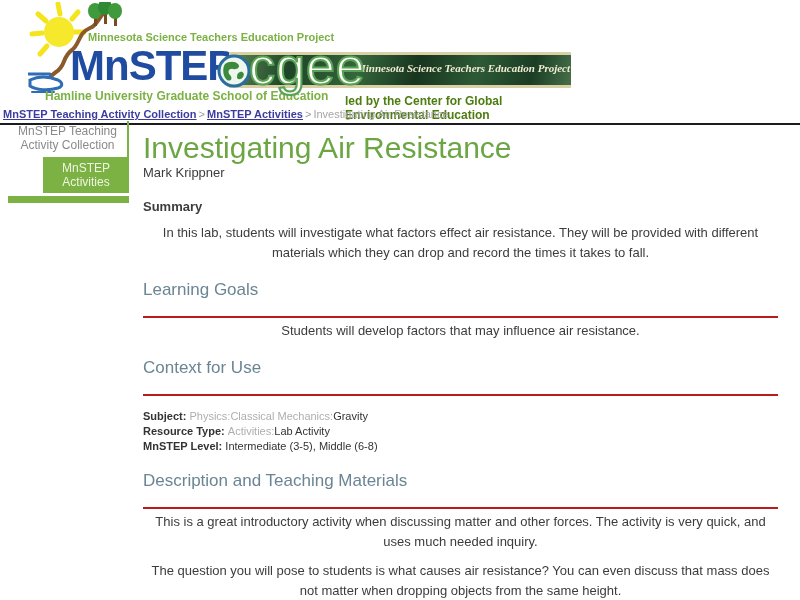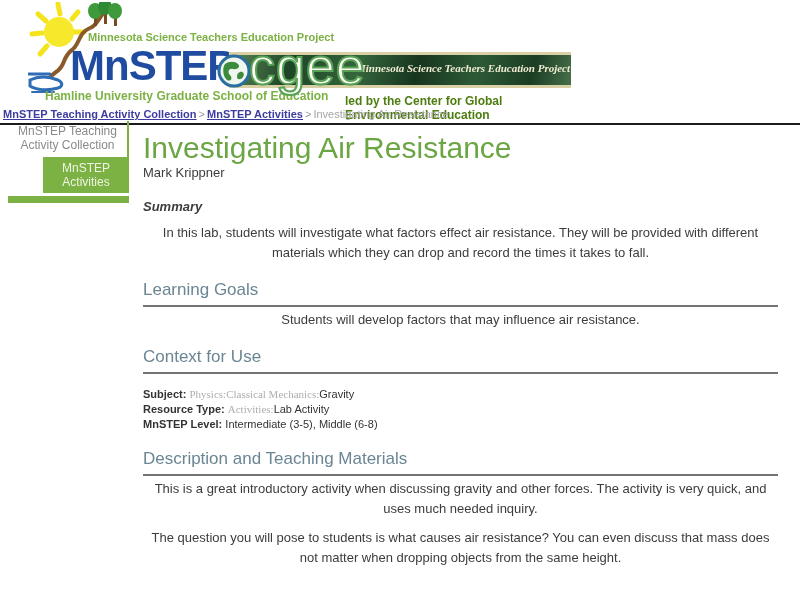--- a/index.html
+++ b/index.html
@@ -35,28 +35,28 @@
   .sidebar { position:absolute; left:8px; top:121px; width:121px; }
   .side-item-top { color:#8a8a8a; font-size:12px; line-height:14px; text-align:center;
                    padding:3px 4px 5px 4px; border-right:2px solid #7cb143; cursor:pointer; }
   .side-item-active { margin-left:35px; background:#7cb143; color:#eef5e2; font-size:12px;
                       text-align:center; padding:4px 2px; cursor:pointer; }
   .side-bar-strip { margin-top:3px; height:7px; background:#7cb143; }
   
   .main { position:absolute; left:143px; top:121px; width:635px; color:#3c3c3c; }
   .page-title { font-size:30px; font-weight:400; color:#6ca644; margin-top:10px; letter-spacing:0; }
   .author { font-size:13px; color:#3c3c3c; }
-  .summary-label { font-size:13px; font-weight:bold; margin-top:19px;font-style:italic; }
+  .summary-label { font-size:13px; font-weight:bold; margin-top:19px; }
   p.body-text { font-size:13px; line-height:20px; margin-top:9px;text-align:center; }
   h2.section-h { font-size:17px; font-weight:400; color:#6a8593; margin-top:17px;
-                 padding-bottom:5px; border-bottom:2px solid #737373; }
+                 padding-bottom:16px; border-bottom:2px solid #b91c1c; }
   h2.section-h + p.body-text { margin-top:3px; }
   .meta-block { margin-top:13px; font-size:11px; line-height:15px; }
   .meta-label { font-weight:bold; color:#333; }
-  .meta-muted { color:#aeaeae;font-family:Liberation Serif, serif; }
+  .meta-muted { color:#aeaeae; }
   .meta-value { color:#333; }
 </style>
 </head>
 <body>
 
 <div class="header">
 
   <svg class="logo-art" viewBox="0 0 100 92">
 
     <g stroke="#f3e41c" stroke-width="5" stroke-linecap="round">
@@ -132,16 +132,16 @@
     </div>
     <div>
       <span class="meta-label">Resource Type</span><span class="meta-label">: </span><span class="meta-muted">Activities:</span><span class="meta-value">Lab Activity</span>
     </div>
     <div>
       <span class="meta-label">MnSTEP Level</span><span class="meta-label">: </span><span class="meta-value">Intermediate (3-5), Middle (6-8)</span>
     </div>
   </div>
 
   <h2 class="section-h">Description and Teaching Materials</h2>
-  <p class="body-text">This is a great introductory activity when discussing gravity and other forces. The activity is very quick, and uses much needed inquiry.</p>
+  <p class="body-text">This is a great introductory activity when discussing matter and other forces. The activity is very quick, and uses much needed inquiry.</p>
   <p class="body-text">The question you will pose to students is what causes air resistance? You can even discuss that mass does not matter when dropping objects from the same height.</p>
 
 </div>
 
 </body></html>

